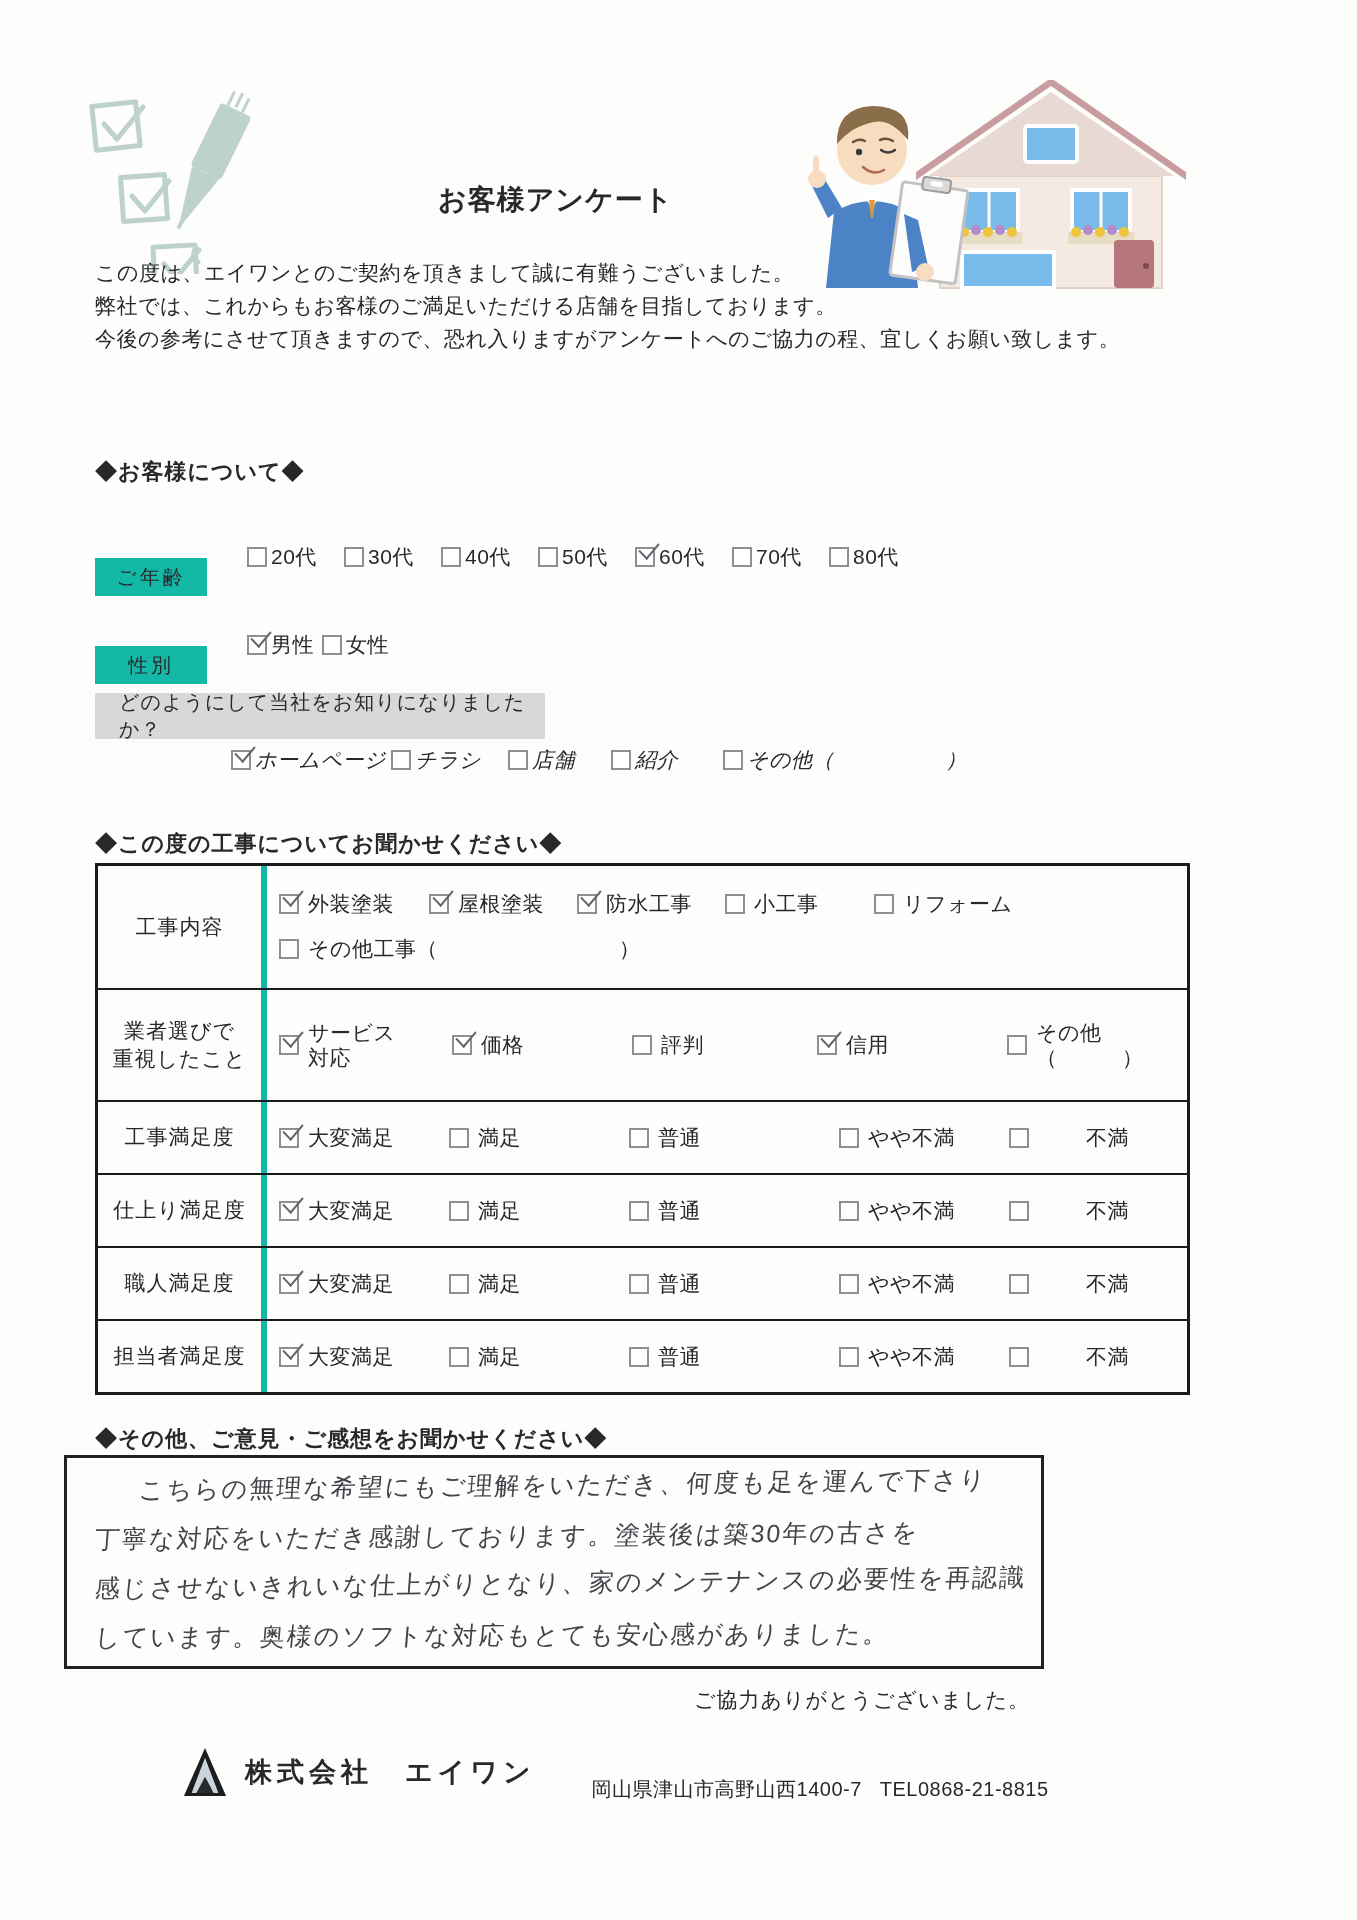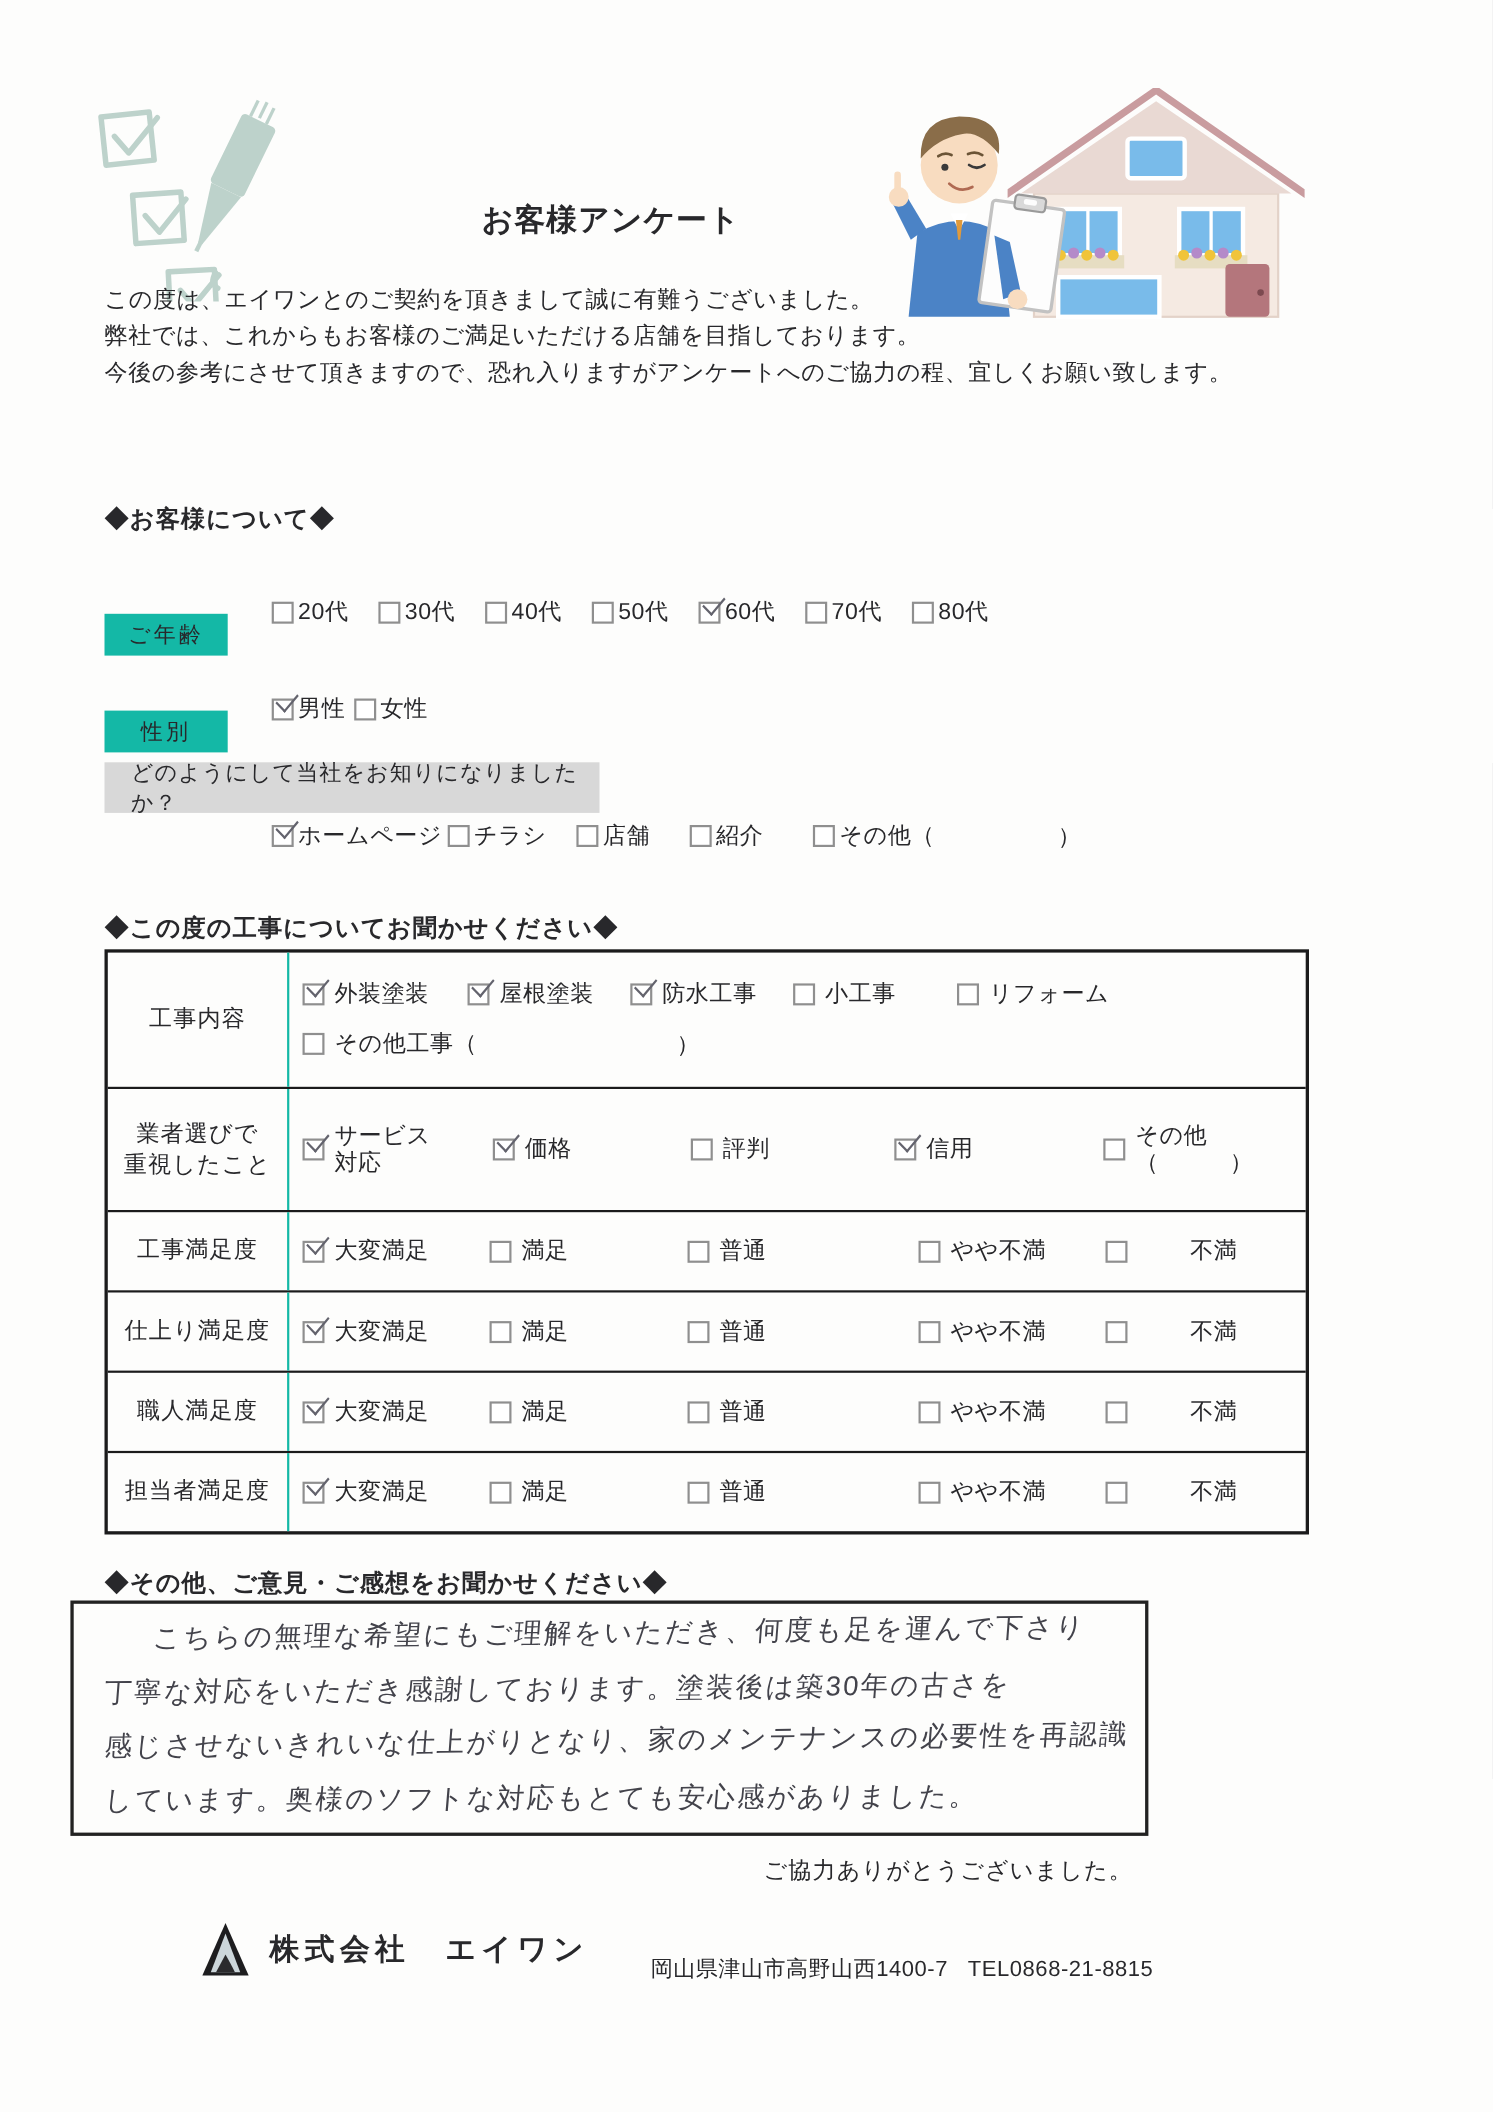--- a/index.html
+++ b/index.html
@@ -23,42 +23,42 @@
   
   .label-chip{width:112px;height:38px;background:#14b8a6;display:flex;align-items:center;
               justify-content:center;font-size:20px;letter-spacing:3px;flex:none;margin-top:40px;}
   .labeled-row{position:absolute;left:95px;display:flex;align-items:center;}
   .age-row{top:518px;}
   .gender-row{top:606px;}
   .labeled-row .opts{margin-left:40px;display:flex;align-items:center;}
 
   .source-label{position:absolute;left:95px;top:693px;width:450px;height:46px;background:#d8d8d8;
                 font-size:20px;display:flex;align-items:center;padding-left:24px;box-sizing:border-box;letter-spacing:1px;}
-  .source-opts{position:absolute;left:247px;top:746px;display:flex;align-items:center;}
+  .source-opts{position:absolute;left:231px;top:746px;display:flex;align-items:center;font-style:italic;}
 
   
   .opt{display:flex;align-items:center;gap:4px;font-size:21px;}
   .opt-label{white-space:pre-line;line-height:1.2;letter-spacing:.5px;}
   .opt-suffix{white-space:pre;letter-spacing:.5px;}
   .cb{width:16px;height:16px;border:2px solid #8f8f8f;background:#fff;position:relative;flex:none;box-sizing:content-box;}
   .cb.checked::after{content:"";position:absolute;left:2px;top:-7px;width:18px;height:10px;
                      border-left:2.5px solid #63636d;border-bottom:2.5px solid #63636d;
                      transform:rotate(-50deg) skewX(-6deg);}
   .age-opts .opt{width:97px;text-align:center;}
   .gender-opts .opt{width:75px;}
   .source-opts .opt:nth-child(1){width:160px;}
   .source-opts .opt:nth-child(2){width:117px;}
   .source-opts .opt:nth-child(3){width:103px;}
   .source-opts .opt:nth-child(4){width:112px;}
 
   
   .work-table{position:absolute;left:95px;top:863px;width:1095px;border:3px solid #1b1b1c;box-sizing:border-box;}
   .trow{display:flex;border-bottom:2px solid #1b1b1c;}
   .trow:last-child{border-bottom:none;}
-  .tlabel{width:163px;flex:none;border-right:2px solid #14b8a6;display:flex;align-items:center;
+  .tlabel{width:163px;flex:none;border-right:6px solid #14b8a6;display:flex;align-items:center;
           justify-content:center;text-align:center;font-size:21px;white-space:pre-line;line-height:1.35;letter-spacing:1px;}
   .tcell{flex:1;display:flex;align-items:center;padding-left:12px;box-sizing:border-box;}
   .r1{height:122px;}
   .r1 .tcell{flex-direction:column;align-items:stretch;justify-content:space-evenly;padding:6px 0 6px 12px;}
   .opt-row{display:flex;align-items:center;}
   .r1opts .opt{gap:9px;}
   .r1opts .opt:nth-child(1){width:150px;}
   .r1opts .opt:nth-child(2){width:148px;}
   .r1opts .opt:nth-child(3){width:148px;}
   .r1opts .opt:nth-child(4){width:149px;}

